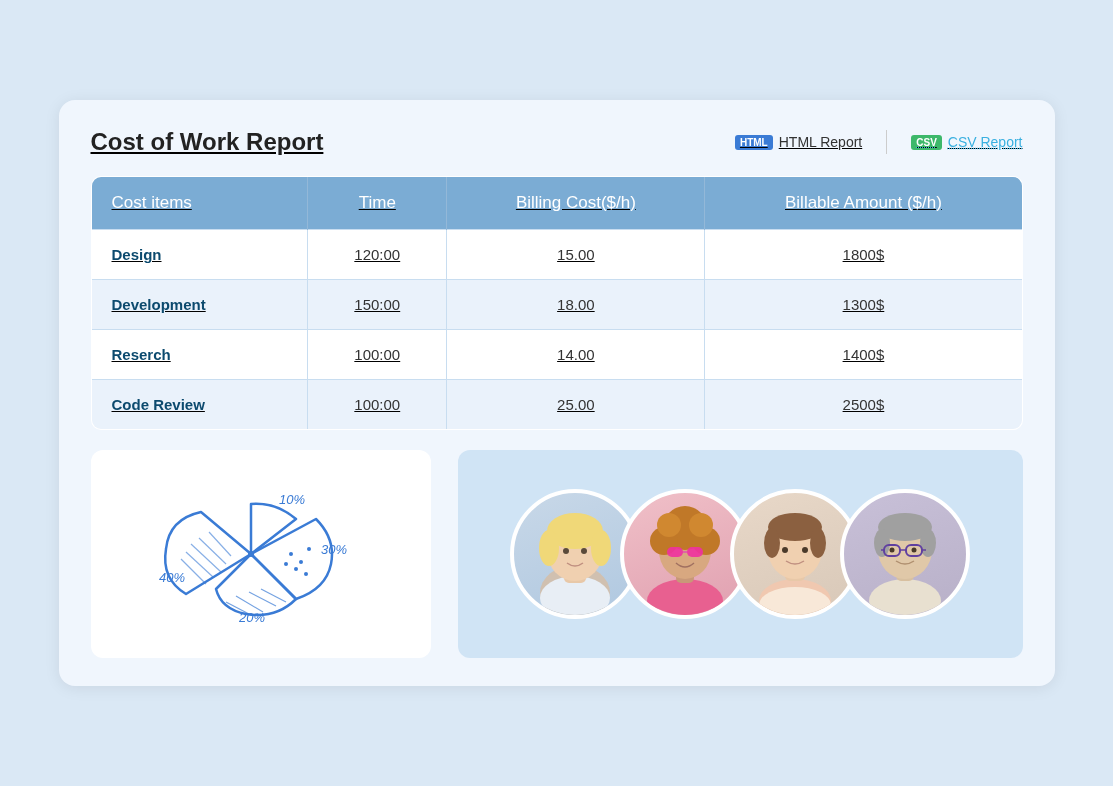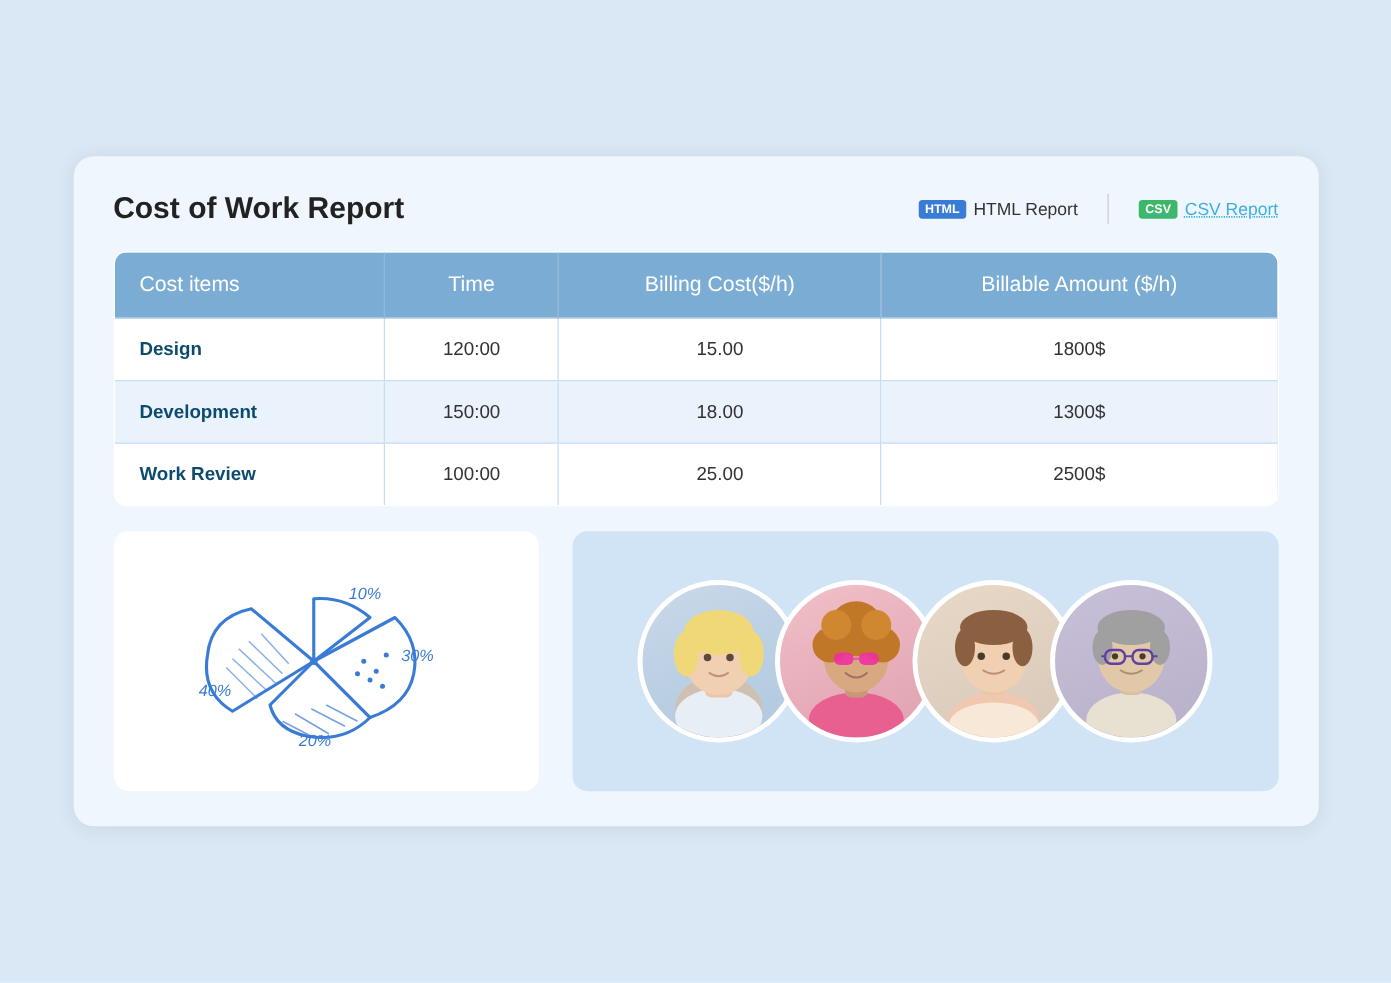--- a/index.html
+++ b/index.html
@@ -12,20 +12,21 @@
       min-height: 100vh;
       padding: 20px;
     }
     .card {
       background: #f0f6fd;
       border-radius: 16px;
       padding: 28px 32px;
       width: 996px;
       max-width: 100%;
       box-shadow: 0 2px 16px rgba(0,0,0,0.08);
+      text-decoration: underline;
     }
     .header {
       display: flex;
       justify-content: space-between;
       align-items: center;
       margin-bottom: 20px;
     }
     .report-title {
       font-size: 24px;
       font-weight: 600;
@@ -204,21 +205,27 @@
     <td>15.00</td>
     <td>1800$</td>
   </tr>
         <tr>
     <td>Development</td>
     <td>150:00</td>
     <td>18.00</td>
     <td>1300$</td>
   </tr>
         <tr>
-    <td>Work Review</td>
+    <td>Reserch</td>
+    <td>100:00</td>
+    <td>14.00</td>
+    <td>1400$</td>
+  </tr>
+        <tr>
+    <td>Code Review</td>
     <td>100:00</td>
     <td>25.00</td>
     <td>2500$</td>
   </tr>
       </tbody>
   </table>
 
   <div class="bottom-section">
     <div class="pie-card">
       <svg class="pie-svg" viewBox="0 0 260 160">

